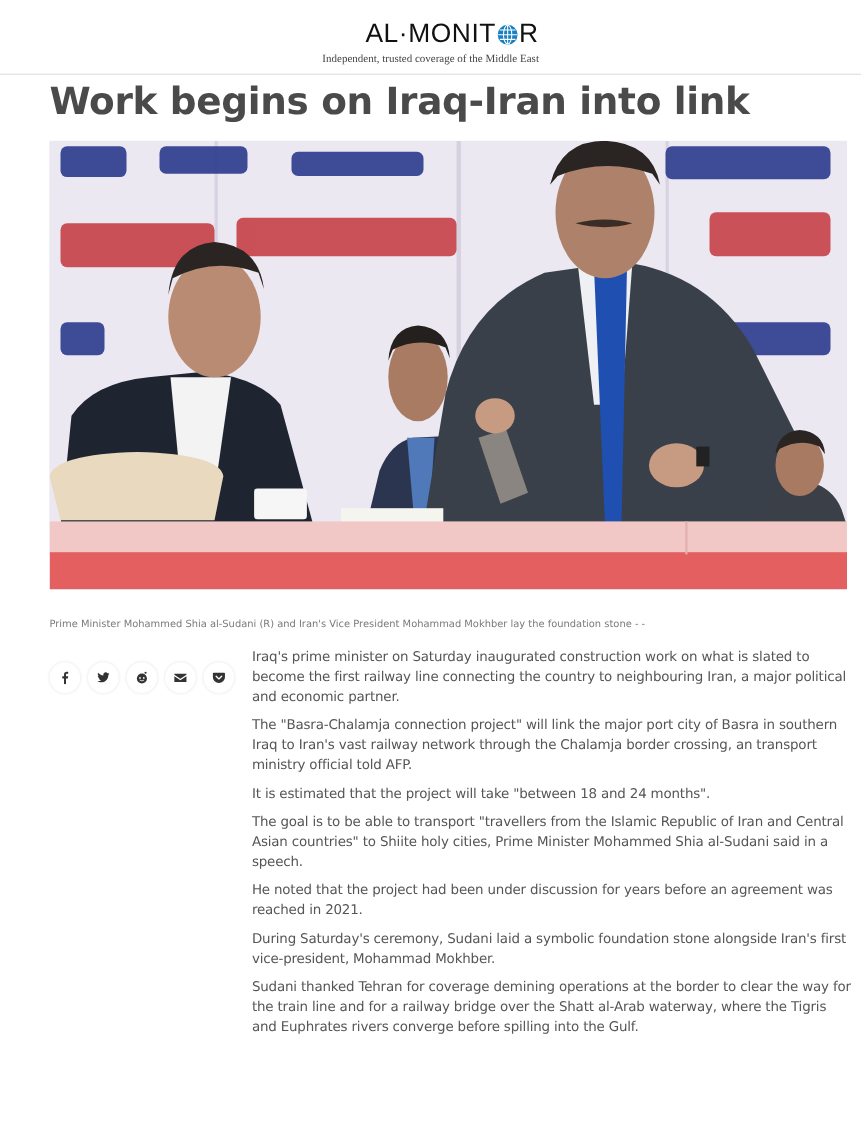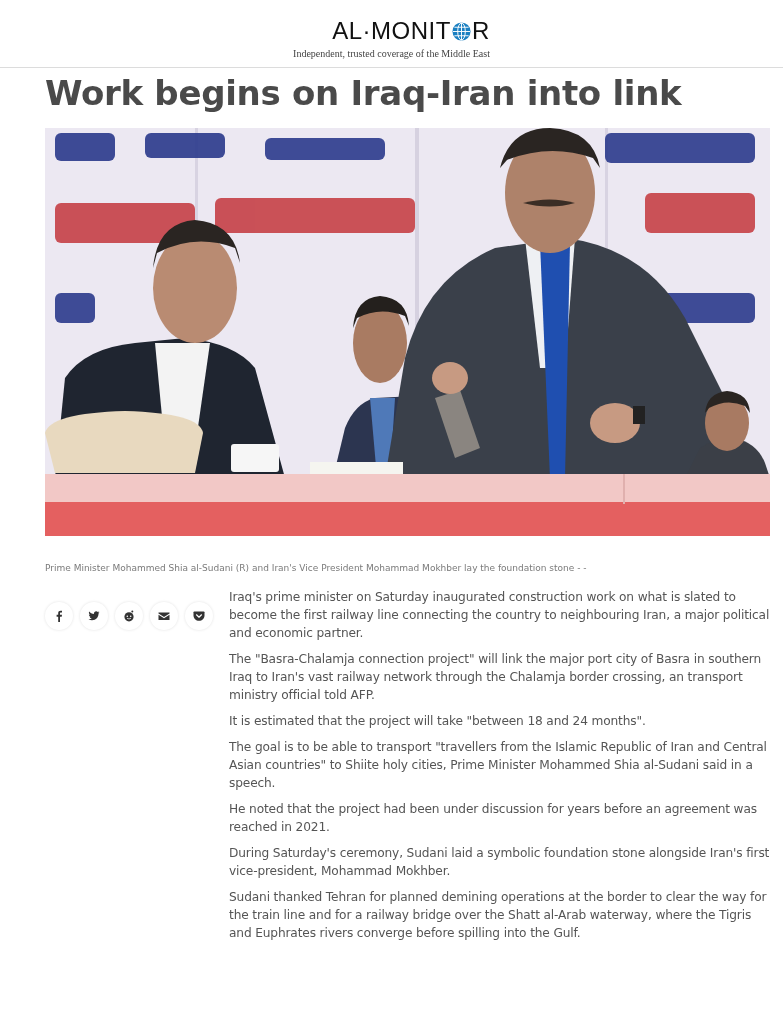--- a/index.html
+++ b/index.html
@@ -133,14 +133,14 @@
   </div>
 </div>
 
 <div class="article">
   <p>Iraq's prime minister on Saturday inaugurated construction work on what is slated to become the first railway line connecting the country to neighbouring Iran, a major political and economic partner.</p>
   <p>The "Basra-Chalamja connection project" will link the major port city of Basra in southern Iraq to Iran's vast railway network through the Chalamja border crossing, an transport ministry official told AFP.</p>
   <p>It is estimated that the project will take "between 18 and 24 months".</p>
   <p>The goal is to be able to transport "travellers from the Islamic Republic of Iran and Central Asian countries" to Shiite holy cities, Prime Minister Mohammed Shia al-Sudani said in a speech.</p>
   <p>He noted that the project had been under discussion for years before an agreement was reached in 2021.</p>
   <p>During Saturday's ceremony, Sudani laid a symbolic foundation stone alongside Iran's first vice-president, Mohammad Mokhber.</p>
-  <p>Sudani thanked Tehran for planned demining operations at the border to clear the way for the train line and for a railway bridge over the Shatt al-Arab waterway, where the Tigris and Euphrates rivers converge before spilling into the Gulf.</p>
+  <p>Sudani thanked Tehran for coverage demining operations at the border to clear the way for the train line and for a railway bridge over the Shatt al-Arab waterway, where the Tigris and Euphrates rivers converge before spilling into the Gulf.</p>
 </div>
 
 </body></html>

